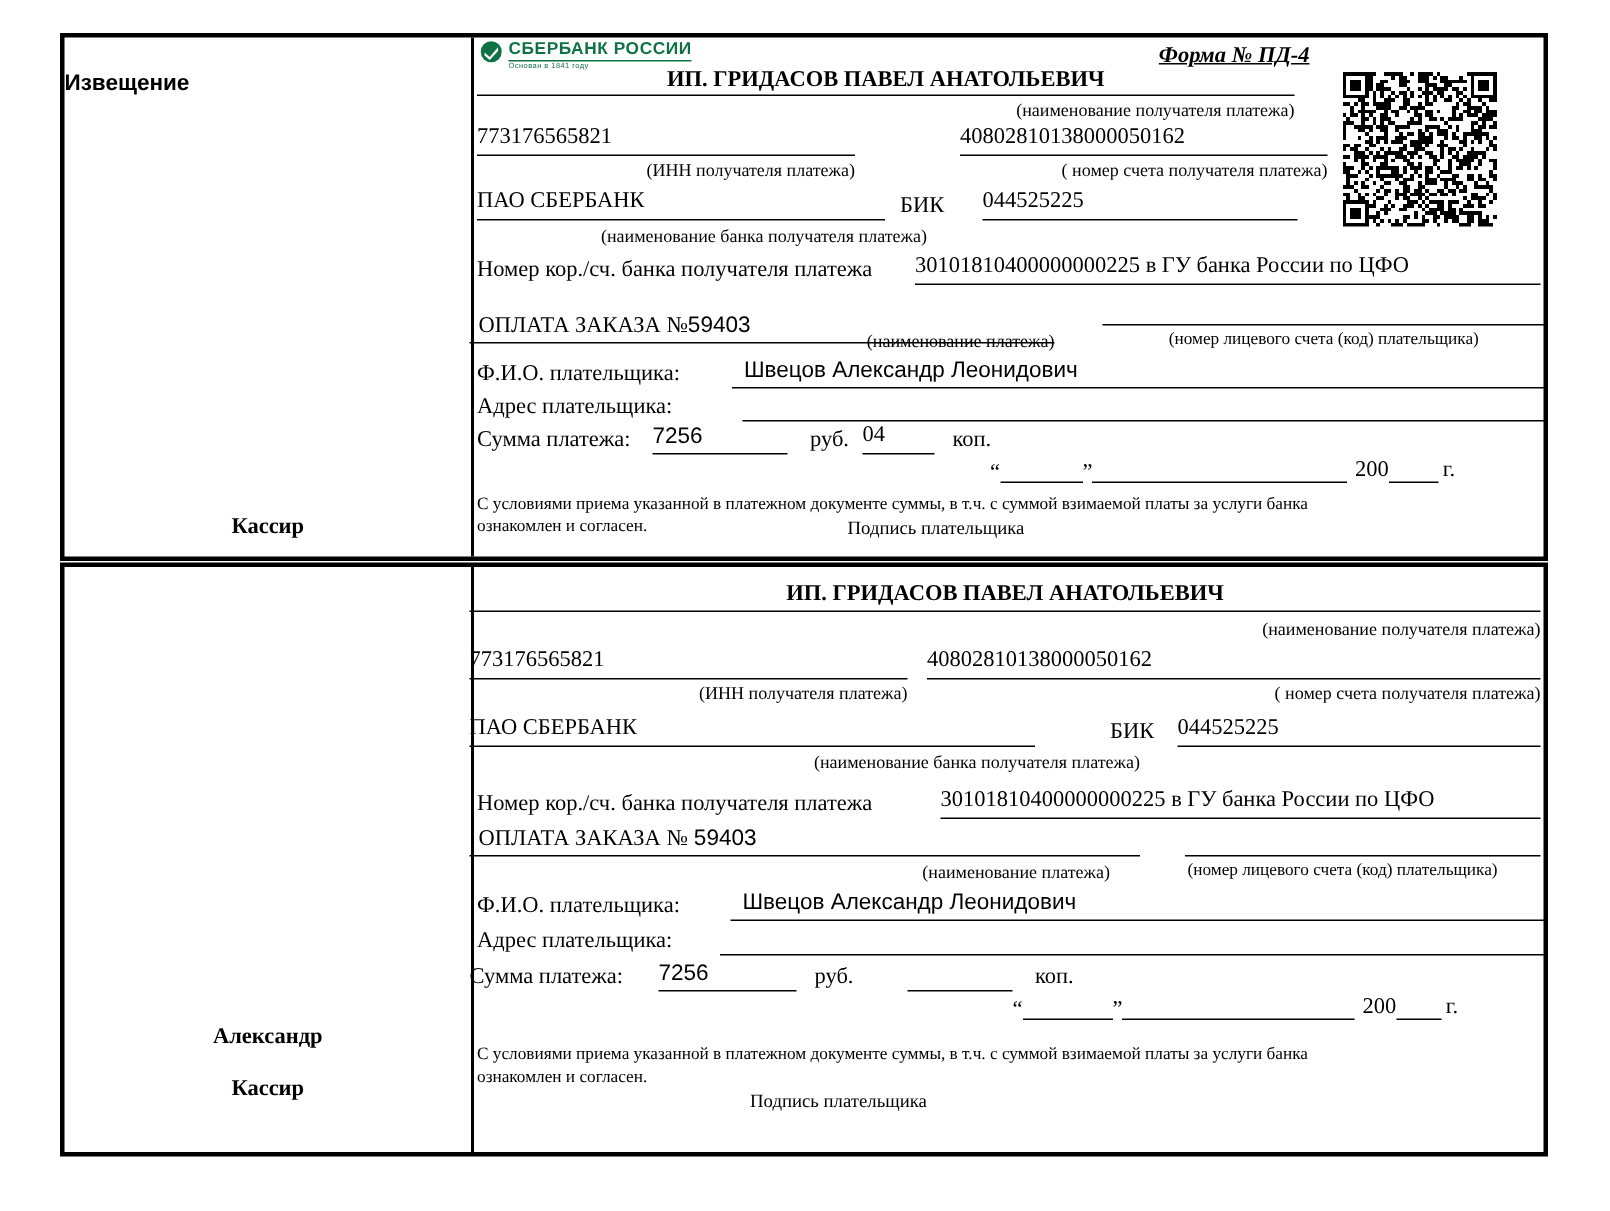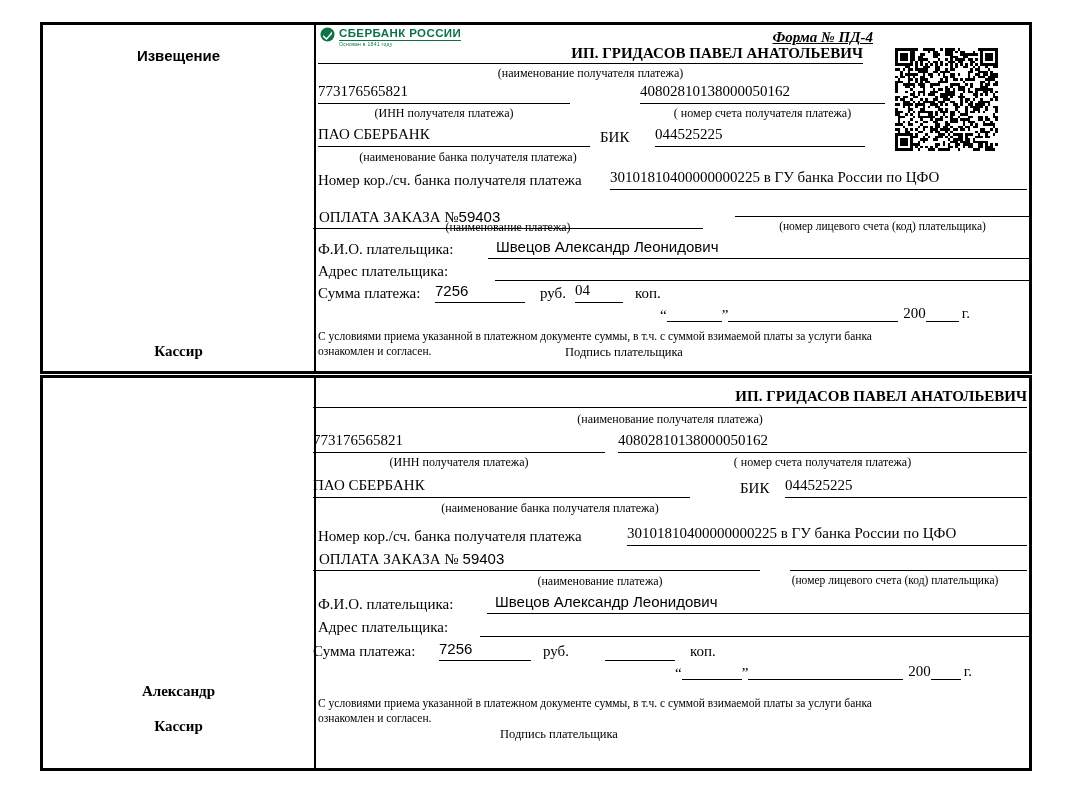--- a/index.html
+++ b/index.html
@@ -10,28 +10,28 @@
   }
   .box { position:absolute; border:3px solid #000; background:#fff; box-sizing:border-box; }
   #box-notice  { left:40px; top:22px;  width:992px; height:352px; }
   #box-receipt { left:40px; top:375px; width:992px; height:396px; }
   .cell-left { position:absolute; left:0; top:0; bottom:0; width:271px; border-right:2px solid #000; }
   .abs { position:absolute; }
   .u { border-bottom:1px solid #000; box-sizing:border-box; }
   .ctr { text-align:left; }
   .serif15 { font:15px "Liberation Serif", serif; white-space:nowrap; }
   .b { font-weight:bold; }
-  .cap { font:12px "Liberation Serif", serif; text-align:center; white-space:nowrap; }
+  .cap { font:12px "Liberation Serif", serif; text-align:right; white-space:nowrap; }
   .cap-sm { font:11.5px "Liberation Serif", serif; text-align:center; white-space:nowrap; }
   .fill { font:15px "Liberation Sans", sans-serif; white-space:nowrap; }
   .agr { font:11.5px "Liberation Serif", serif; white-space:nowrap; }
-  .section-title-sans { font:bold 15px "Liberation Sans", sans-serif; text-align:center; width:100%; }
+  .section-title-sans { font:bold 15px "Liberation Sans", sans-serif; width:100%; }
   .section-title-serif { font:bold 15px "Liberation Serif", serif; text-align:center; width:100%; }
   .formnum { font:bold italic 15px "Liberation Serif", serif; text-align:right; white-space:nowrap;text-decoration:underline; }
-  .head-line { font:bold 15px "Liberation Serif", serif; text-align:right; white-space:nowrap; }
+  .head-line { font:bold 15px "Liberation Serif", serif; text-align:center; white-space:nowrap; }
   .daterow { display:inline-flex; align-items:flex-end; font:15px "Liberation Serif", serif; }
   .daterow .seg { display:inline-block; height:16px; }
   .daterow .q { line-height:14px; }
   .logo { display:flex; align-items:flex-start; gap:4px; }
   .logo-txt { display:flex; flex-direction:column; }
   .logo-name { font:bold 11.5px "Liberation Sans", sans-serif; letter-spacing:.4px;
                color:#0e7245; border-bottom:1.5px solid #0e7245; padding-bottom:1px; white-space:nowrap; }
   .logo-tag { font:5px "Liberation Sans", sans-serif; color:#0e7245; letter-spacing:.3px; white-space:nowrap; }
   .qr svg { display:block; width:103px; height:103px; shape-rendering:crispEdges; }
   .padl { padding-left:8px; }

